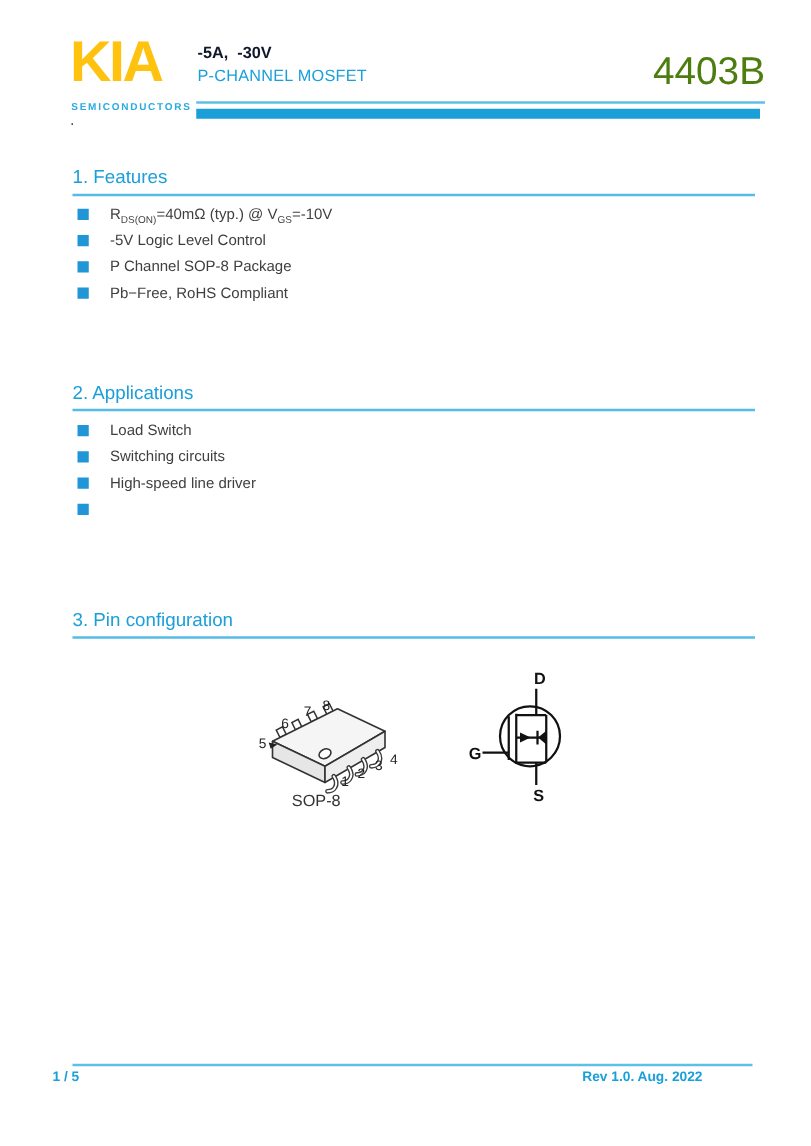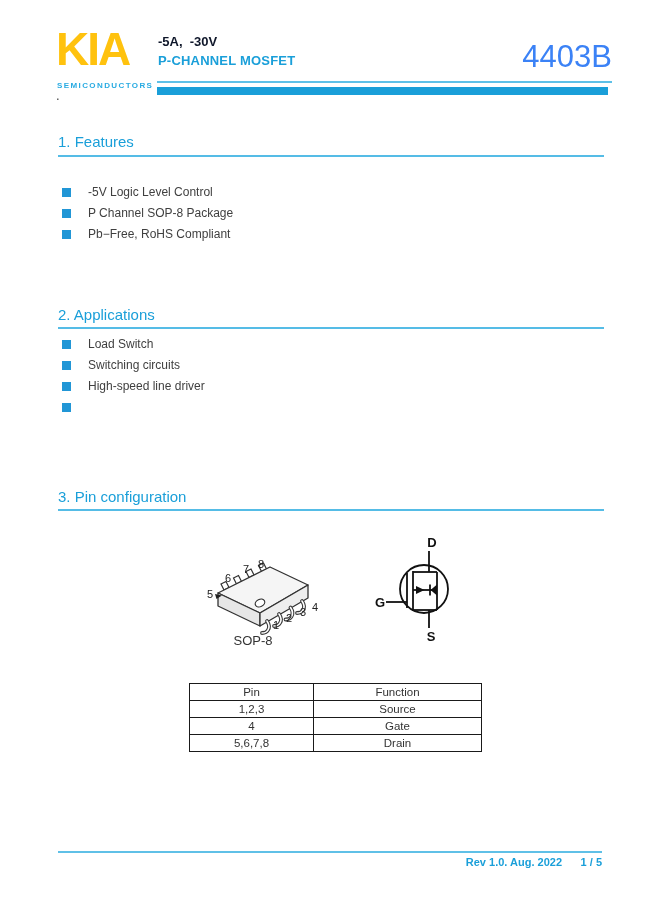--- a/index.html
+++ b/index.html
@@ -8,23 +8,23 @@
     font-family:"Liberation Sans","DejaVu Sans",sans-serif;color:#3f3f3f;border-radius:20px;
   }
   
   .logo{position:absolute;left:56px;top:26px;font-size:46px;font-weight:bold;
         letter-spacing:-2px;color:#FFC20E;line-height:1;}
   .logo-sub{position:absolute;left:57px;top:81px;font-size:8px;font-weight:bold;
         letter-spacing:1.4px;color:#29ABE2;}
   .stray-dot{position:absolute;left:56px;top:88px;font-size:13px;color:#444;}
   .hdr-rating{position:absolute;left:158px;top:34px;font-size:13px;font-weight:bold;
         color:#0f172a;white-space:pre;}
-  .hdr-product{position:absolute;left:158px;top:53px;font-size:13px;font-weight:bold;
+  .hdr-product{position:absolute;left:158px;top:53px;font-size:13px;font-weight:normal;
         color:#1A9FD9;letter-spacing:.2px;}
-  .part-number{position:absolute;right:37px;top:41px;font-size:31px;color:#3b82f6;line-height:1;}
+  .part-number{position:absolute;right:37px;top:41px;font-size:31px;color:#4d7c0f;line-height:1;}
   .hdr-thin{position:absolute;left:157px;top:81px;width:455px;height:2px;background:#5FC0E7;}
   .hdr-bar{position:absolute;left:157px;top:87px;width:451px;height:8px;background:#1A9FD9;}
   
   .sec-title{position:absolute;left:58px;font-size:15px;font-weight:normal;color:#1A9FD9;}
   .sec-rule{position:absolute;left:58px;width:546px;height:2px;background:#55BCE6;}
   .bullet-row{position:absolute;left:62px;display:flex;align-items:flex-start;}
   .bullet-sq{width:9px;height:9px;background:#2196D6;margin-top:3px;flex:0 0 auto;}
   .bullet-text{margin-left:17px;font-size:12px;color:#3f3f3f;line-height:15px;white-space:pre;}
   .bullet-text sub{font-size:8px;line-height:0;}
   
@@ -32,41 +32,45 @@
   .sym-svg{position:absolute;left:372px;top:527px;width:116px;height:140px;}
   .pkg-num{font-family:"Liberation Sans",sans-serif;font-size:11px;fill:#222;}
   .pkg-label{font-family:"Liberation Sans",sans-serif;font-size:13px;fill:#333;}
   .sym-label{font-family:"Liberation Sans",sans-serif;font-size:13px;font-weight:bold;fill:#111;}
   
   .pin-table{position:absolute;left:189px;top:683px;width:292px;border-collapse:collapse;
         table-layout:fixed;font-size:11.5px;color:#333;}
   .pin-table td{border:1.4px solid #1a1a1a;height:16px;text-align:center;padding:0;}
   
   .ftr-rule{position:absolute;left:58px;top:851px;width:544px;height:2px;background:#5FC0E7;}
-  .ftr-page{position:absolute;left:58px;top:856px;width:544px;text-align:right;
+  .ftr-page{position:absolute;left:42px;top:856px;width:544px;text-align:left;
         font-size:11px;font-weight:bold;color:#1A9FD9;}
   .ftr-rev{position:absolute;right:87px;top:856px;font-size:11px;font-weight:bold;color:#1A9FD9;}
 </style>
 </head>
 <body>
 
 <div class="page">
 
   <div class="logo">KIA</div>
   <div class="logo-sub">SEMICONDUCTORS</div>
   <div class="stray-dot">.</div>
   <div class="hdr-rating">-5A,  -30V</div>
   <div class="hdr-product">P-CHANNEL MOSFET</div>
   <div class="part-number">4403B</div>
   <div class="hdr-thin"></div>
   <div class="hdr-bar"></div>
 
   <div class="sec-title" style="top:133px">1. Features</div>
   <div class="sec-rule" style="top:155px"></div>
 
+  <div class="bullet-row" style="top:164px">
+    <span class="bullet-sq"></span>
+    <span class="bullet-text"><span>R</span><sub>DS(ON)</sub><span>=40mΩ (typ.) @ V</span><sub>GS</sub><span>=-10V</span></span>
+  </div>
   <div class="bullet-row" style="top:185px">
     <span class="bullet-sq"></span>
     <span class="bullet-text">-5V Logic Level Control</span>
   </div>
   <div class="bullet-row" style="top:206px">
     <span class="bullet-sq"></span>
     <span class="bullet-text">P Channel SOP-8 Package</span>
   </div>
   <div class="bullet-row" style="top:227px">
     <span class="bullet-sq"></span>
@@ -156,42 +160,18 @@
       <line x1="65" y1="45" x2="65" y2="83"></line>
       <line x1="58" y1="57.5" x2="58" y2="68.5"></line>
     </g>
     <polygon points="44,59 44,67 52.5,63" fill="#111"></polygon>
     <polygon points="65,57.5 65,68.5 58.5,63" fill="#111"></polygon>
     <text class="sym-label" x="60" y="20" text-anchor="middle">D</text>
     <text class="sym-label" x="8" y="80" text-anchor="middle">G</text>
     <text class="sym-label" x="59" y="114" text-anchor="middle">S</text>
   </svg>
 
-  <table class="pin-table">
-    <colgroup>
-        <col style="width:124px">
-        <col style="width:168px">
-      </colgroup>
-    <tbody>
-        <tr>
-      <td>Pin</td>
-      <td>Function</td>
-    </tr>
-    <tr>
-      <td>1,2,3</td>
-      <td>Source</td>
-    </tr>
-    <tr>
-      <td>4</td>
-      <td>Gate</td>
-    </tr>
-    <tr>
-      <td>5,6,7,8</td>
-      <td>Drain</td>
-    </tr>
-  </tbody>
-    </table>
 
   <div class="ftr-rule"></div>
   <div class="ftr-page">1 / 5</div>
   <div class="ftr-rev">Rev 1.0. Aug. 2022</div>
 
 </div>
 
 </body></html>

